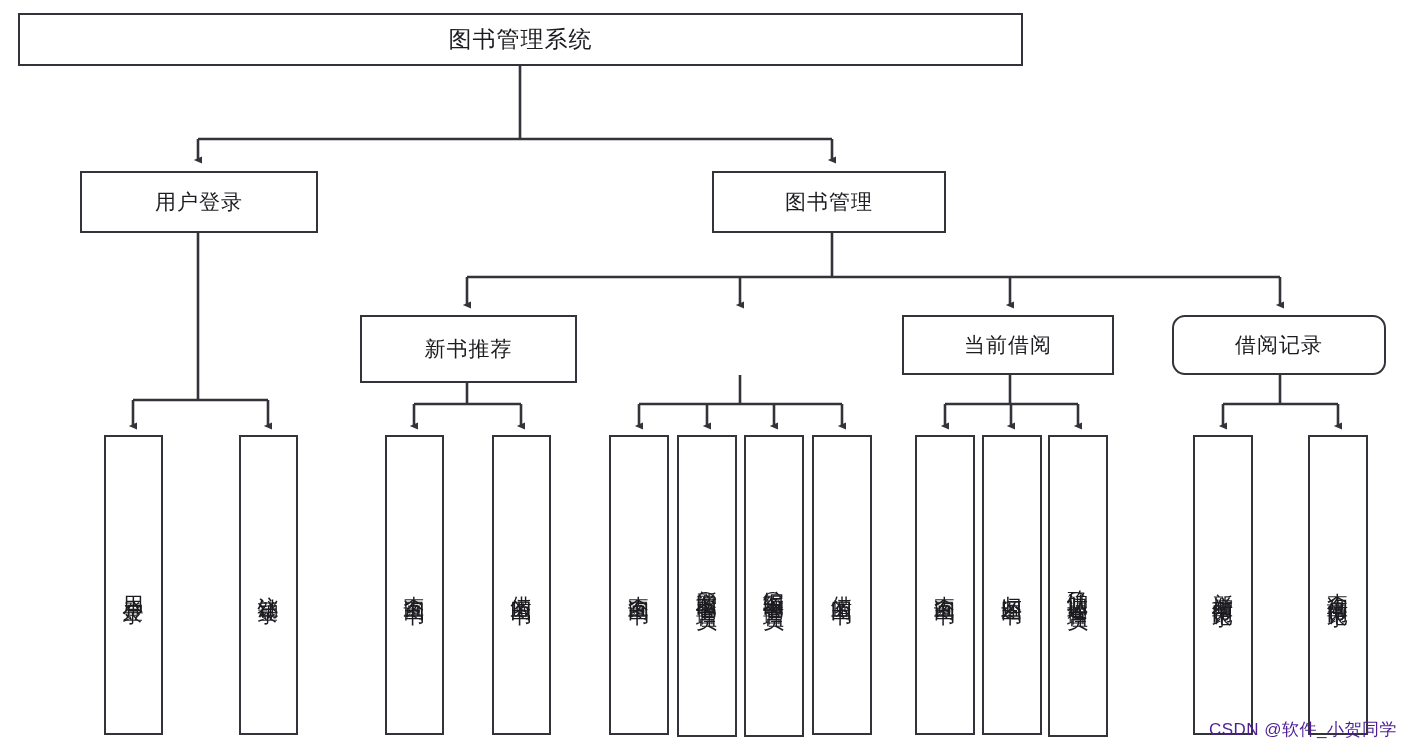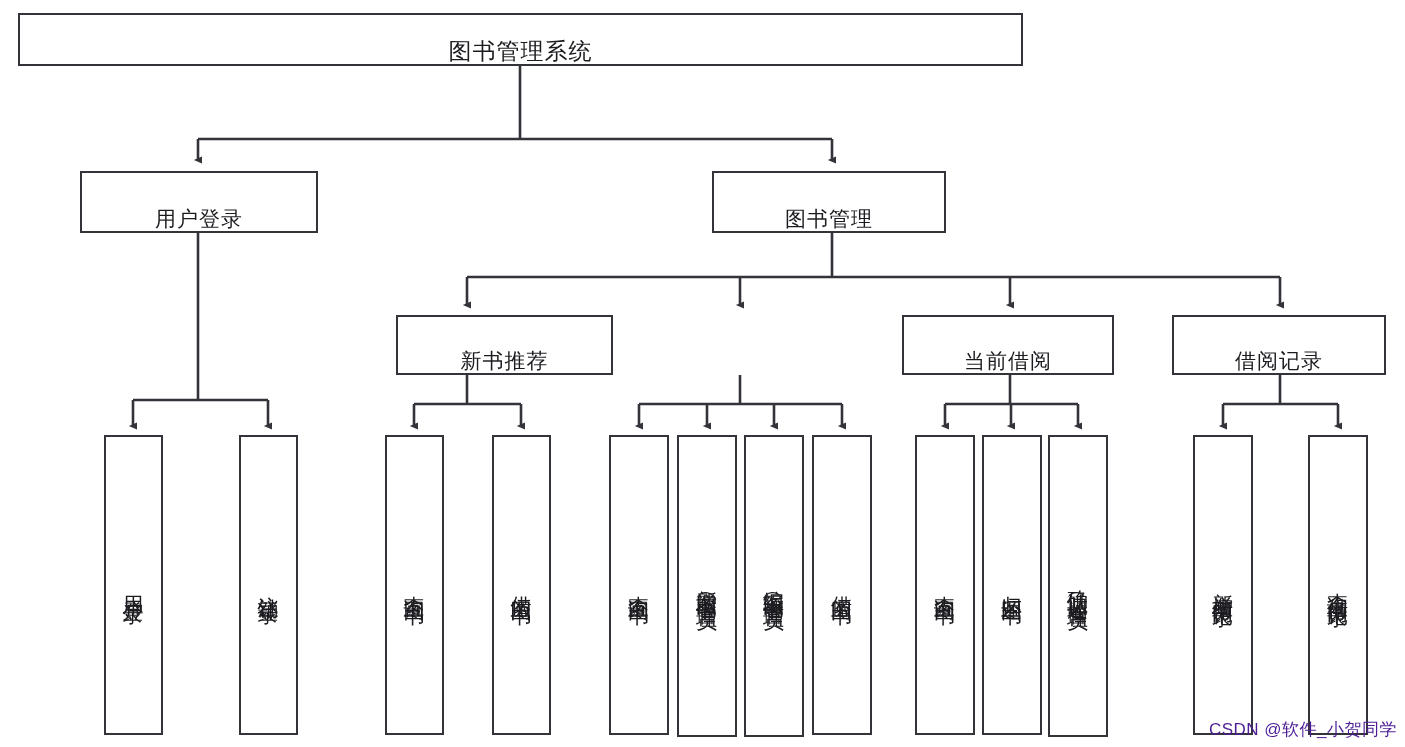--- a/index.html
+++ b/index.html
@@ -16,21 +16,21 @@
     height: 747px;
     background: #ffffff;
     overflow: hidden;
   }
   .node {
     position: absolute;
     box-sizing: border-box;
     border: 2.5px solid #33333a;
     background: #ffffff;
     display: flex;
-    align-items: flex-end;
+    align-items: center;
     justify-content: center;
     color: #1c1c20;
     font-size: 21px;
     letter-spacing: 1px;
     line-height: 1.15;
     z-index: 3;
   }
   .node.root {
     font-size: 23px;
   }
@@ -130,27 +130,27 @@
     <span>图书管理系统</span>
   </div>
 
   <div class="node" style="left:80px; top:171px; width:238px; height:62px;">
     <span>用户登录</span>
   </div>
   <div class="node" style="left:712px; top:171px; width:234px; height:62px;">
     <span>图书管理</span>
   </div>
 
-  <div class="node" style="left:360px; top:315px; width:217px; height:60px;margin-left:36px;">
+  <div class="node" style="left:360px; top:315px; width:217px; height:68px;">
     <span>新书推荐</span>
   </div>
   <div class="node" style="left:902px; top:315px; width:212px; height:60px;">
     <span>当前借阅</span>
   </div>
-  <div class="node" style="left:1172px; top:315px; width:214px; height:60px;">
+  <div class="node" style="left:1172px; top:315px; width:214px; height:60px;border-radius:13px;">
     <span>借阅记录</span>
   </div>
 
   <div class="node leaf" style="left:104px; top:435px; width:59px; height:300px;">
     <span class="vtext">用户登录</span>
   </div>
   <div class="node leaf" style="left:239px; top:435px; width:59px; height:300px;">
     <span class="vtext">注销登录</span>
   </div>
 

